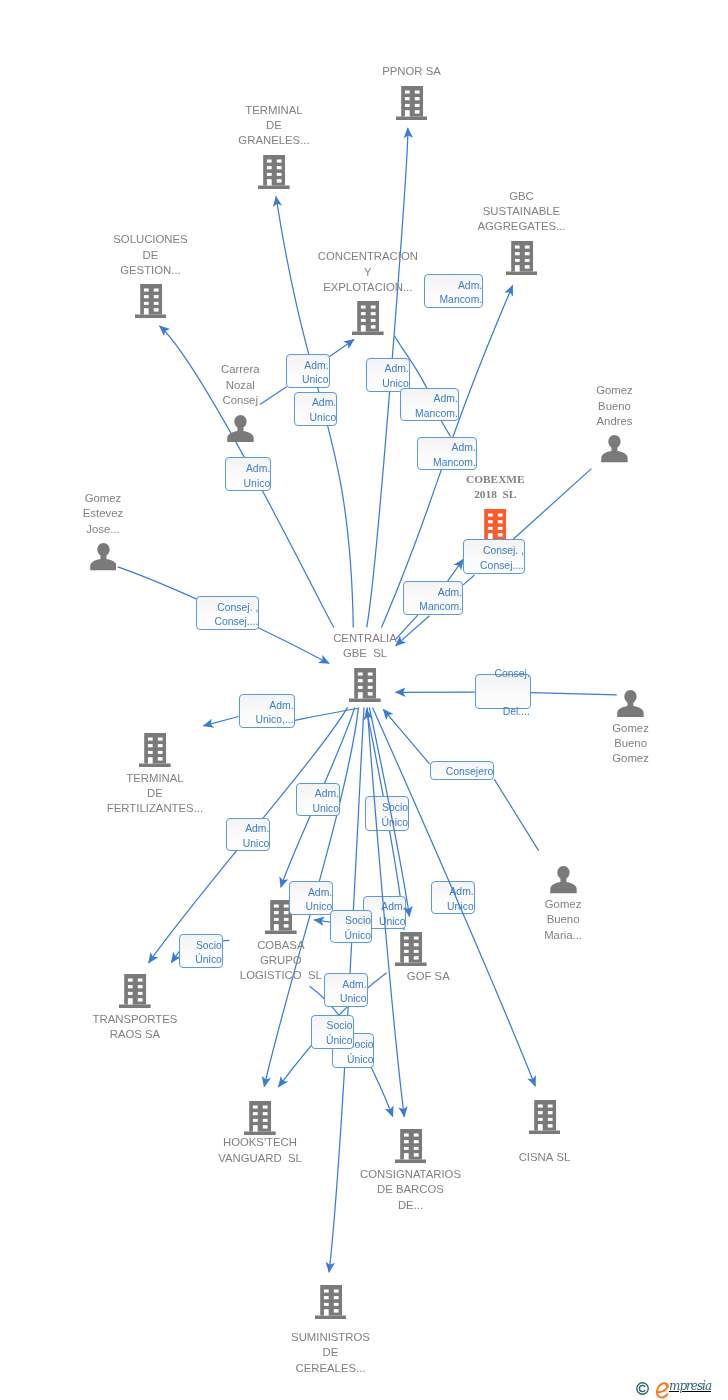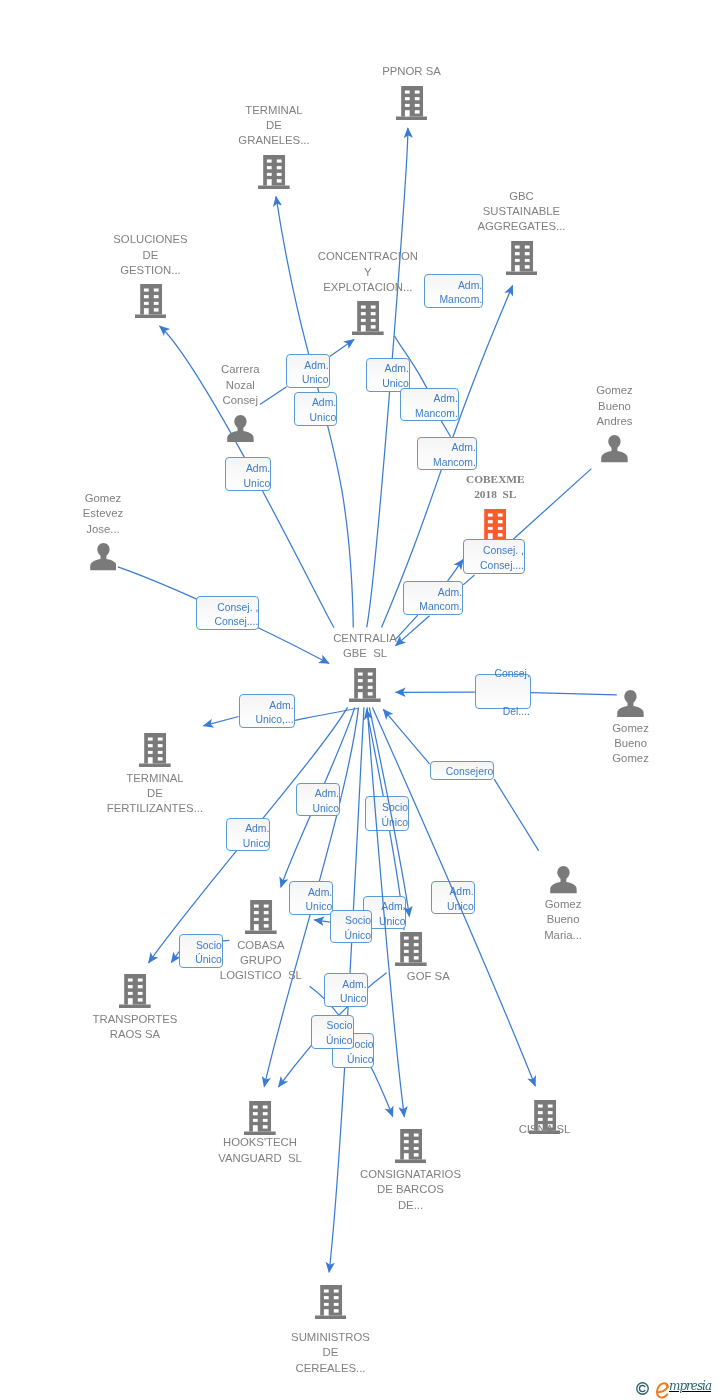--- a/index.html
+++ b/index.html
@@ -220,21 +220,21 @@
           </svg></div>
         <div class="caption" style="top: 37.55px;"><div>TERMINAL</div><div>DE</div><div>FERTILIZANTES...</div></div>
       </div>
       <div class="node" style="left: 549.65px; top: 866.25px; width: 26.9px; height: 27.3px;">
         <div class="icon" style="left: 0px; top: 0px;"><svg width="26.9" height="27.3" viewBox="0 0 26.9 27.3">
             <path fill="#7a7a7a" d="M13.45,0.1 C10.05,0.1 7.3,3.0 7.3,6.6 C7.3,10.2 10.05,13.5 13.45,13.5 C16.85,13.5 19.6,10.2 19.6,6.6 C19.6,3.0 16.85,0.1 13.45,0.1 Z"></path>
             <path fill="#7a7a7a" d="M10.5,11.6 L10.5,16.1 C7.0,16.6 3.7,18.0 1.9,19.4 C0.85,20.25 0.3,21.5 0.25,22.9 L0.2,27.2 L26.7,27.2 L26.65,22.9 C26.6,21.5 26.05,20.25 25.0,19.4 C23.2,18.0 19.9,16.6 16.4,16.1 L16.4,11.6 Z"></path>
           </svg></div>
         <div class="caption" style="top: 30.8px;"><div>Gomez</div><div>Bueno</div><div>Maria...</div></div>
       </div>
-      <div class="node" style="left: 245px; top: 900.175px; width: 31.66px; height: 34.05px;">
+      <div class="node" style="left: 265px; top: 900.175px; width: 31.66px; height: 34.05px;">
         <div class="icon" style="left: 0px; top: 0px;"><svg width="31.66" height="34.05" viewBox="0 0 31.66 34.05">
             <path fill="#7a7a7a" d="M5.19 0h21.85v30.5H5.19z"></path>
             <rect x="0" y="30.5" width="31.66" height="3.55" fill="#7a7a7a"></rect>
             <g fill="#ffffff">
               <rect x="8.9" y="4.49" width="4.78" height="3.1"></rect>
               <rect x="18.8" y="4.49" width="4.78" height="3.1"></rect>
               <rect x="8.9" y="11.09" width="4.78" height="3.2"></rect>
               <rect x="18.8" y="11.09" width="4.78" height="3.2"></rect>
               <rect x="8.9" y="17.89" width="4.78" height="3.0"></rect>
               <rect x="18.8" y="17.89" width="4.78" height="3.0"></rect>
@@ -303,21 +303,21 @@
               <rect x="8.9" y="4.49" width="4.78" height="3.1"></rect>
               <rect x="18.8" y="4.49" width="4.78" height="3.1"></rect>
               <rect x="8.9" y="11.09" width="4.78" height="3.2"></rect>
               <rect x="18.8" y="11.09" width="4.78" height="3.2"></rect>
               <rect x="8.9" y="17.89" width="4.78" height="3.0"></rect>
               <rect x="18.8" y="17.89" width="4.78" height="3.0"></rect>
               <rect x="8.9" y="24.19" width="4.78" height="6.31"></rect>
               <rect x="18.8" y="24.19" width="4.78" height="3.4"></rect>
             </g>
           </svg></div>
-        <div class="caption" style="top: 22px;"><div>CISNA&nbsp;SL</div></div>
+        <div class="caption" style="top: 50px;"><div>CISNA&nbsp;SL</div></div>
       </div>
       <div class="node" style="left: 394.67px; top: 1129.47px; width: 31.66px; height: 34.05px;">
         <div class="icon" style="left: 0px; top: 0px;"><svg width="31.66" height="34.05" viewBox="0 0 31.66 34.05">
             <path fill="#7a7a7a" d="M5.19 0h21.85v30.5H5.19z"></path>
             <rect x="0" y="30.5" width="31.66" height="3.55" fill="#7a7a7a"></rect>
             <g fill="#ffffff">
               <rect x="8.9" y="4.49" width="4.78" height="3.1"></rect>
               <rect x="18.8" y="4.49" width="4.78" height="3.1"></rect>
               <rect x="8.9" y="11.09" width="4.78" height="3.2"></rect>
               <rect x="18.8" y="11.09" width="4.78" height="3.2"></rect>

